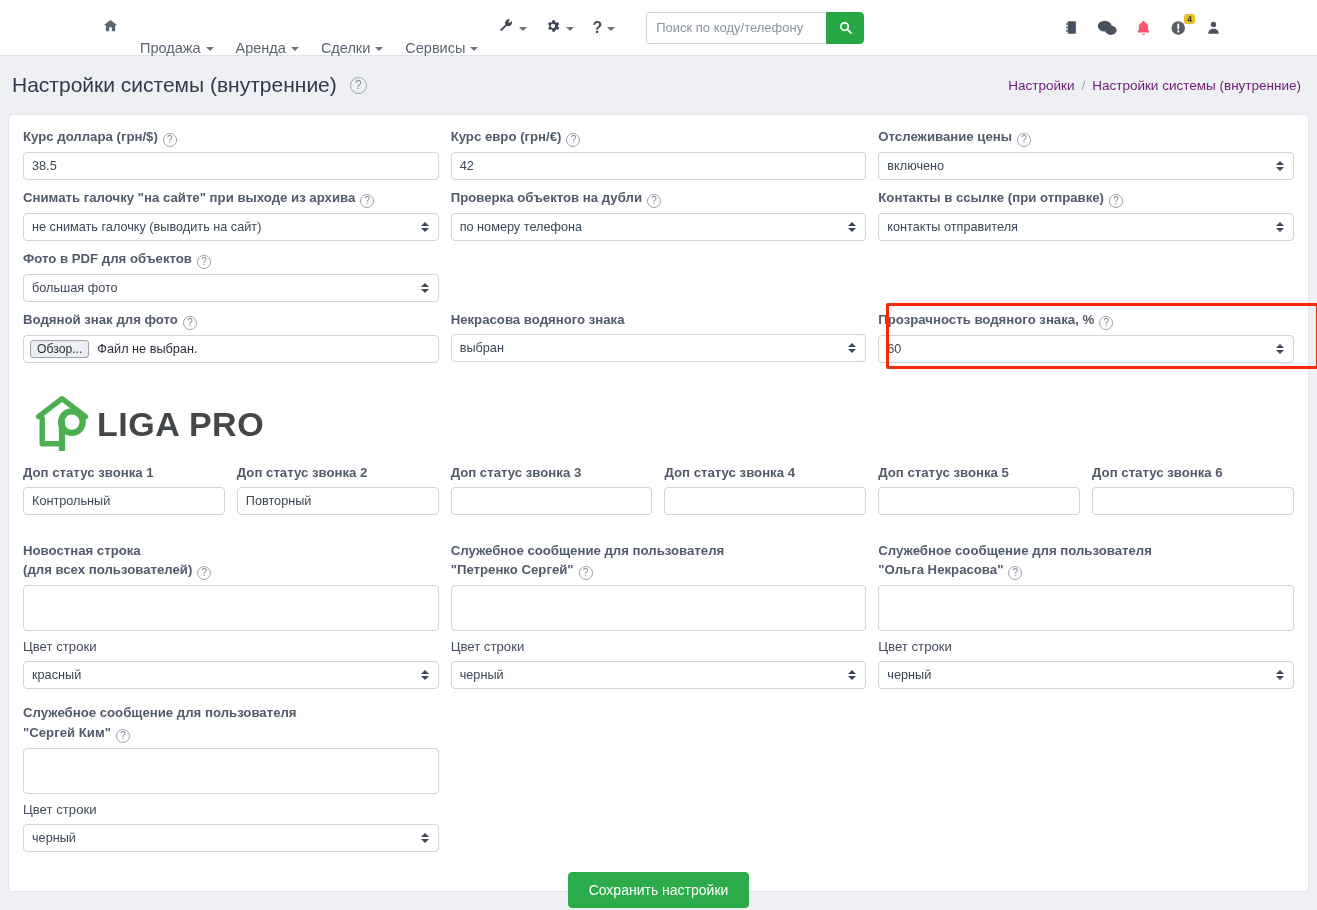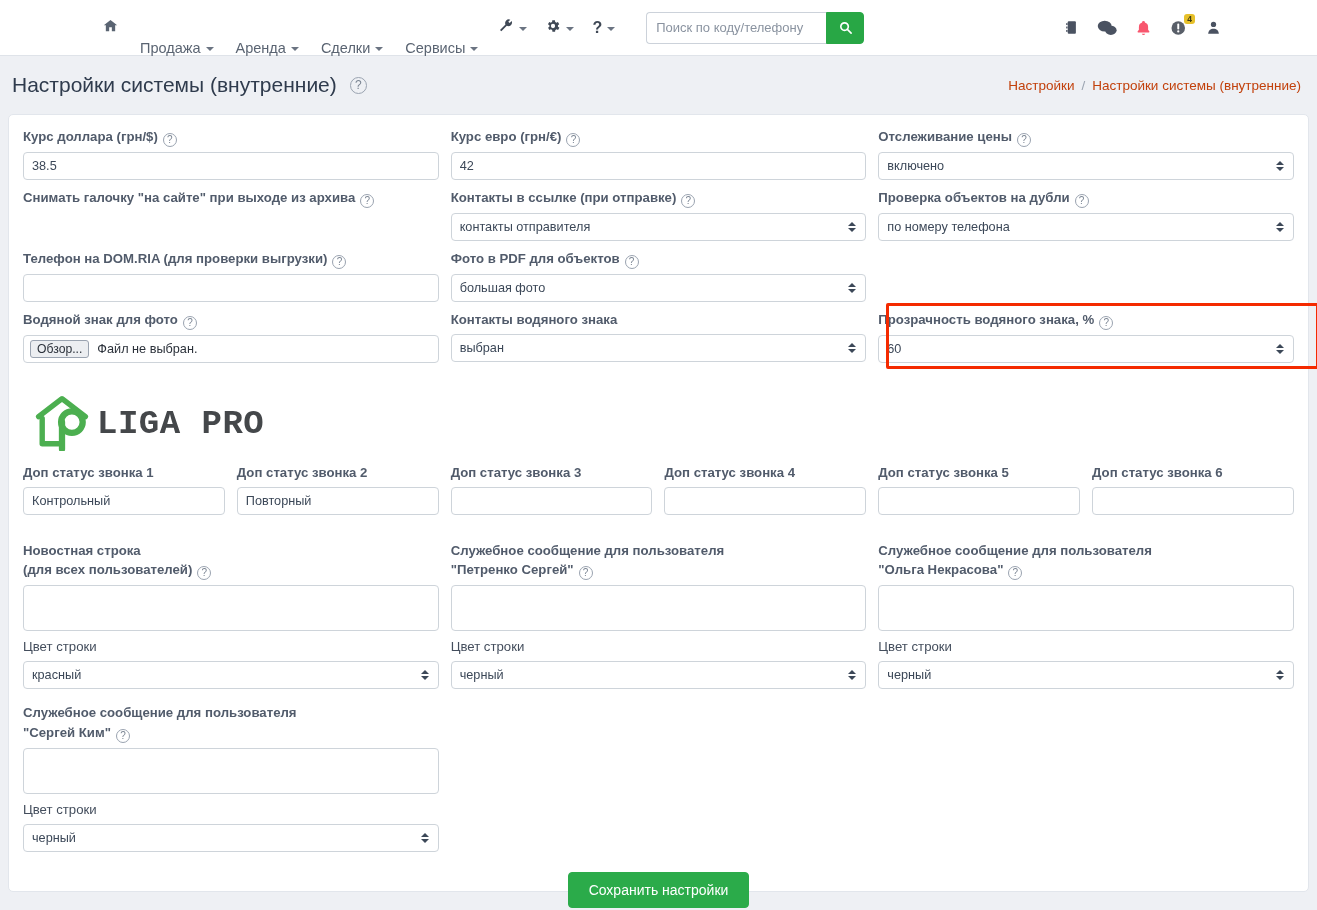--- a/index.html
+++ b/index.html
@@ -127,21 +127,21 @@
     color: #2f3b4d;
     font-weight: normal;
     display: flex; align-items: center; gap: 8px;
   }
   .breadcrumb {
     position: absolute;
     right: 16px;
     font-size: 13.5px;
     display: flex; align-items: center; gap: 7px;
   }
-  .breadcrumb a { color: #c2410c; text-decoration: none; cursor: pointer; }
+  .breadcrumb a { color: #701a75; text-decoration: none; cursor: pointer; }
   .breadcrumb .sep { color: #9aa3b0; }
 
   
   .card {
     margin: 0 8px;
     background: #ffffff;
     border: 1px solid #e2e6ec;
     border-radius: 5px;
     padding: 12px 8px 16px 8px;
     height: 778px;
@@ -278,21 +278,21 @@
     display: flex; align-items: center;
     padding: 14px 0 0 18px;
     height: 92px;
   }
   .logo-text {
     font-size: 34px;
     font-weight: bold;
     color: #44474a;
     letter-spacing: 0.5px;
     margin-left: 8px;
-    font-family: Liberation Mono, monospace;
+    font-family: Liberation Sans, sans-serif;
   }
 
   .save-wrap { display: flex; justify-content: center; margin-top: 20px; }
   .save-btn {
     background: #2bab4a;
     border: 1px solid #2bab4a;
     color: #fff;
     font-size: 14px;
     border-radius: 4px;
     padding: 9px 20px;
@@ -426,48 +426,51 @@
             <i class="up"></i>
             <i class="dn"></i>
           </span>
       </div>
     </div>
   </div>
 
   <div class="row">
     <div class="col3 fg">
       <label class="lbl"><span>Снимать галочку "на сайте" при выходе из архива</span><span class="q">?</span></label>
+      <div class="sel">
+        <span>не снимать галочку (выводить на сайт)</span>
+        <span class="arrows">
+            <i class="up"></i>
+            <i class="dn"></i>
+          </span>
+      </div>
+    </div>
+    <div class="col3 fg">
+      <label class="lbl"><span>Проверка объектов на дубли</span><span class="q">?</span></label>
+      <div class="sel">
+        <span>по номеру телефона</span>
+        <span class="arrows">
+            <i class="up"></i>
+            <i class="dn"></i>
+          </span>
+      </div>
     </div>
     <div class="col3 fg">
       <label class="lbl"><span>Контакты в ссылке (при отправке)</span><span class="q">?</span></label>
       <div class="sel">
         <span>контакты отправителя</span>
         <span class="arrows">
             <i class="up"></i>
             <i class="dn"></i>
           </span>
       </div>
     </div>
-    <div class="col3 fg">
-      <label class="lbl"><span>Проверка объектов на дубли</span><span class="q">?</span></label>
-      <div class="sel">
-        <span>по номеру телефона</span>
-        <span class="arrows">
-            <i class="up"></i>
-            <i class="dn"></i>
-          </span>
-      </div>
-    </div>
   </div>
 
   <div class="row">
-    <div class="col3 fg">
-      <label class="lbl"><span>Телефон на DOM.RIA (для проверки выгрузки)</span><span class="q">?</span></label>
-      <input class="ctl" value="" style="">
-    </div>
     <div class="col3 fg">
       <label class="lbl"><span>Фото в PDF для объектов</span><span class="q">?</span></label>
       <div class="sel">
         <span>большая фото</span>
         <span class="arrows">
             <i class="up"></i>
             <i class="dn"></i>
           </span>
       </div>
     </div>
@@ -476,21 +479,21 @@
 
   <div class="row">
     <div class="col3 fg">
       <label class="lbl"><span>Водяной знак для фото</span><span class="q">?</span></label>
       <div class="file-ctl">
         <span class="file-btn">Обзор...</span>
         <span class="file-txt">Файл не выбран.</span>
       </div>
     </div>
     <div class="col3 fg">
-      <label class="lbl"><span>Контакты водяного знака</span></label>
+      <label class="lbl"><span>Некрасова водяного знака</span></label>
       <div class="sel">
         <span>выбран</span>
         <span class="arrows">
             <i class="up"></i>
             <i class="dn"></i>
           </span>
       </div>
     </div>
     <div class="col3 fg">
       <label class="lbl"><span>Прозрачность водяного знака, %</span><span class="q">?</span></label>

